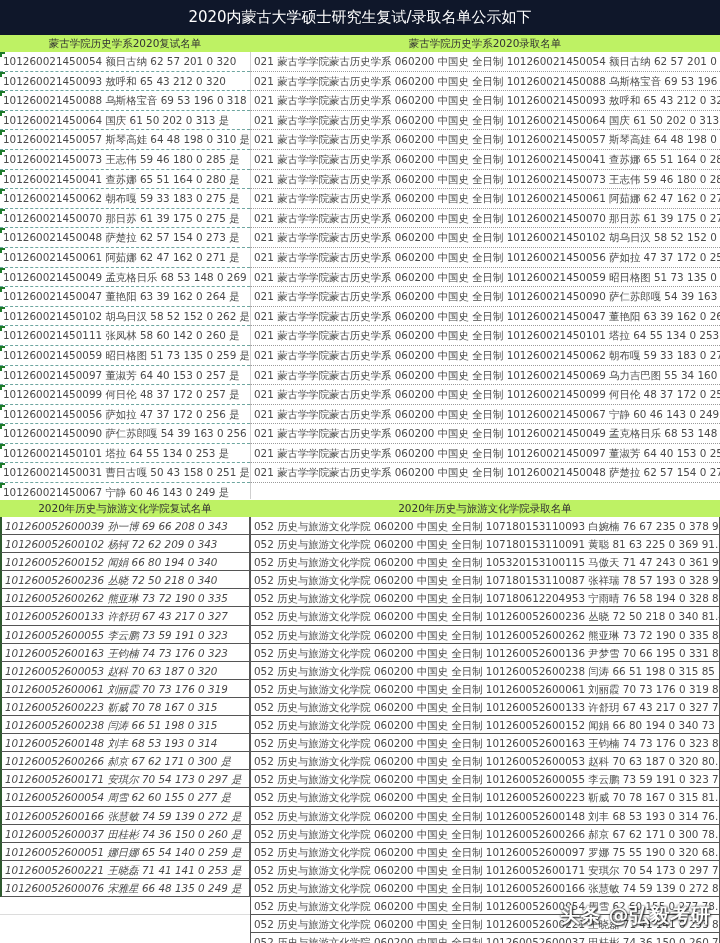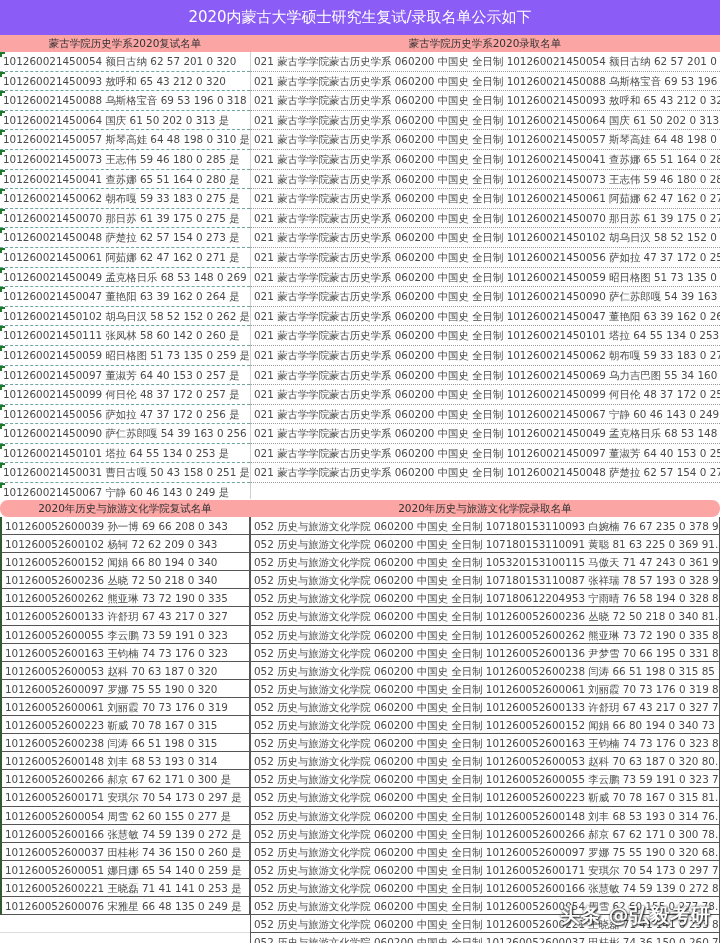--- a/index.html
+++ b/index.html
@@ -1,40 +1,40 @@
 <!DOCTYPE html>
 <html><head>
 <meta charset="utf-8">
 <style>
   * { box-sizing: border-box; margin: 0; padding: 0; }
   html, body { width: 720px; height: 943px; overflow: hidden; background: #fff; }
   body { font-family: "DejaVu Sans", "Liberation Sans", sans-serif; color: #4a4a4a; position: relative; }
   .title-bar {
     position: absolute; left: 0; top: 0; width: 720px; height: 35px;
-    background: #8b5cf6; color: #fff; font-size: 15px;
+    background: #0f172a; color: #fff; font-size: 15px;
     display: flex; align-items: center; justify-content: center;
   }
   .hdr {
-    position: absolute; height: 17px; background: #fca5a5; color: #333;
+    position: absolute; height: 17px; background: #bef264; color: #333;
     font-size: 10.5px; display: flex; align-items: center; justify-content: center;
   }
   .col { position: absolute; overflow: hidden; }
   .row {
     height: 19.6px; line-height: 19.6px; font-size: 10.4px; white-space: nowrap;
     padding-left: 3px; overflow: hidden; position: relative;
   }
   .sec1-left .row { border-bottom: 1px dashed #6ea6a0; }
   .sec1-left .row::before {
     content: ""; position: absolute; left: 0; top: 0; width: 3px; height: 3px;
     border-left: 2px solid #1d7a2a; border-top: 2px solid #1d7a2a;
   }
   .sec1-right .row { border-bottom: 1px dotted #9a9a9a; border-left: 1px solid #cfcfcf; }
   .sec1-right .row.empty { border-bottom: 1px solid #e6e6e6; }
   .sec2-left .row {
-    height: 18.1px; line-height: 18.1px; border: 1px solid #555; border-top: none; border-left: 2px solid #2e5a2e;
+    height: 18.1px; line-height: 18.1px; border: 1px solid #555; border-top: none; border-left: 2px solid #2e5a2e; font-style: italic;
   }
   .sec2-left .row.empty { border: none; border-bottom: 1px solid #dcdcdc; }
   .sec2-right .row {
     height: 18.1px; line-height: 18.1px; border: 1px solid #555; border-top: none;
   }
   .watermark {
     position: absolute; left: 560px; top: 902px; font-size: 20px; color: #fff;
     text-shadow: 0 0 2px #333, 1px 1px 2px #111; font-weight: bold; letter-spacing: 0.5px;
   }
 </style>
@@ -90,36 +90,35 @@
     <div class="row">021 蒙古学学院蒙古历史学系 060200 中国史 全日制 101260021450062 朝布嘎 59 33 183 0 275 64.5 60.85 是</div>
     <div class="row">021 蒙古学学院蒙古历史学系 060200 中国史 全日制 101260021450069 乌力吉巴图 55 34 160 0 249 76.5 60.81</div>
     <div class="row">021 蒙古学学院蒙古历史学系 060200 中国史 全日制 101260021450099 何日伦 48 37 172 0 257 72.5 60.73 是</div>
     <div class="row">021 蒙古学学院蒙古历史学系 060200 中国史 全日制 101260021450067 宁静 60 46 143 0 249 74.5 60.21 是</div>
     <div class="row">021 蒙古学学院蒙古历史学系 060200 中国史 全日制 101260021450049 孟克格日乐 68 53 148 0 269 65 60.16</div>
     <div class="row">021 蒙古学学院蒙古历史学系 060200 中国史 全日制 101260021450097 董淑芳 64 40 153 0 257 69.5 59.83 是</div>
     <div class="row">021 蒙古学学院蒙古历史学系 060200 中国史 全日制 101260021450048 萨楚拉 62 57 154 0 273 61 59.52 是</div>
     <div class="row empty"></div>
   </div>
 
-<div class="hdr" style="left:0;top:500px;width:720px;justify-content:flex-start;border-radius:8px;">
+<div class="hdr" style="left:0;top:500px;width:720px;justify-content:flex-start;">
   <span style="width:250px;text-align:center;display:inline-block;">2020年历史与旅游文化学院复试名单</span>
   <span style="width:470px;text-align:center;display:inline-block;">2020年历史与旅游文化学院录取名单</span>
 </div>
 
 <div class="col sec2-left" style="left:0;top:517px;width:250px;height:426px;" id="s2l">
     <div class="row">101260052600039 孙一博 69 66 208 0 343</div>
     <div class="row">101260052600102 杨轲 72 62 209 0 343</div>
     <div class="row">101260052600152 闻娟 66 80 194 0 340</div>
     <div class="row">101260052600236 丛晓 72 50 218 0 340</div>
     <div class="row">101260052600262 熊亚琳 73 72 190 0 335</div>
     <div class="row">101260052600133 许舒玥 67 43 217 0 327</div>
     <div class="row">101260052600055 李云鹏 73 59 191 0 323</div>
     <div class="row">101260052600163 王钧楠 74 73 176 0 323</div>
     <div class="row">101260052600053 赵科 70 63 187 0 320</div>
-    <div class="row">101260052600097 罗娜 75 55 190 0 320</div>
     <div class="row">101260052600061 刘丽霞 70 73 176 0 319</div>
     <div class="row">101260052600223 靳威 70 78 167 0 315</div>
     <div class="row">101260052600238 闫涛 66 51 198 0 315</div>
     <div class="row">101260052600148 刘丰 68 53 193 0 314</div>
     <div class="row">101260052600266 郝京 67 62 171 0 300 是</div>
     <div class="row">101260052600171 安琪尔 70 54 173 0 297 是</div>
     <div class="row">101260052600054 周雪 62 60 155 0 277 是</div>
     <div class="row">101260052600166 张慧敏 74 59 139 0 272 是</div>
     <div class="row">101260052600037 田桂彬 74 36 150 0 260 是</div>
     <div class="row">101260052600051 娜日娜 65 54 140 0 259 是</div>

